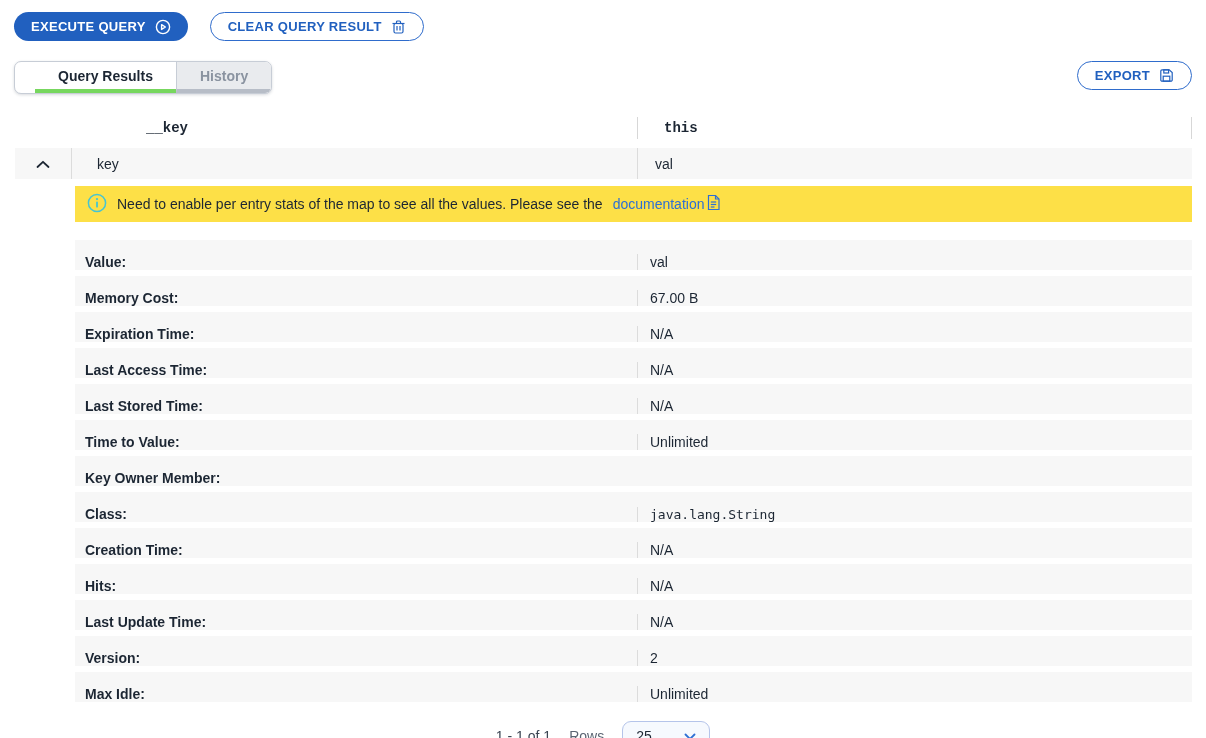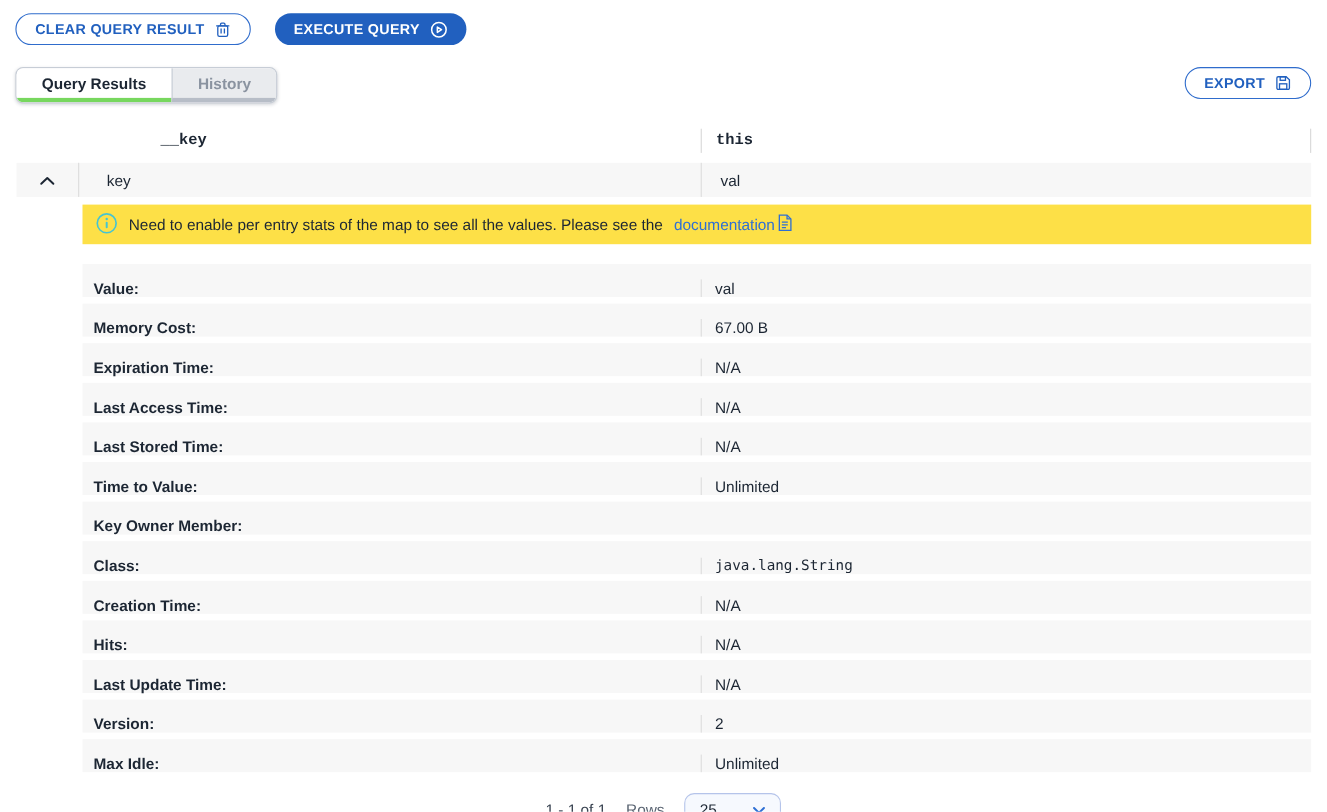--- a/index.html
+++ b/index.html
@@ -19,34 +19,34 @@
     cursor: pointer; font-family: "Liberation Sans", sans-serif; white-space: nowrap;
   }
   .btn-primary { background: #2160bf; color: #ffffff; border: none; padding: 0 17px; }
   .btn-outline { background: #ffffff; color: #2160bf; border: 1.5px solid #2f6ccc; padding: 0 17px; }
   .btn svg { display: block; }
 
   
   .tabsrow { display: flex; justify-content: space-between; align-items: flex-start; padding: 20px 14px 0 14px; }
   .tabs {
     display: inline-flex; border: 1px solid #c7cdd6; border-radius: 7px;
-    overflow: hidden; box-shadow: 0 1px 3px rgba(40,50,70,.18); background:#fff;
+    overflow: hidden; box-shadow: 0 1px 3px rgba(40,50,70,.18); background:#fff;padding-left:20px;
   }
   .tab {
     height: 31px; padding: 0 23px; display: flex; align-items: center;
     font-weight: 700; font-size: 14px; border-bottom: 4px solid transparent; cursor: pointer;
   }
   .tab.active { background: #ffffff; color: #1c2633; border-bottom-color: #77d75e; }
   .tab.inactive { background: #e9ebee; color: #8a93a0; border-bottom-color: #b7bdc7; border-left: 1px solid #c7cdd6; }
 
   
   .thead { display: flex; margin: 17px 14px 0 15px; height: 33px; align-items: center; font-weight: 700; font-size: 14px; font-family: Liberation Mono, monospace; }
   .th-chevron { width: 57px; }
   .th-key { width: 565px; padding-left: 74px; }
-  .th-this { width: 555px; padding-left: 13px; border-left: 1px solid #d7d7d7; border-right: 1px solid #d7d7d7; height: 22px; display: flex; align-items: center; }
+  .th-this { width: 555px; padding-left: 26px; border-left: 1px solid #d7d7d7; border-right: 1px solid #d7d7d7; height: 22px; display: flex; align-items: center; }
 
   .data-row { display: flex; margin: 4px 0 0 15px; width: 1177px; height: 31px; background: #f7f7f7; font-size: 14px; }
   .dr-chevron { width: 57px; border-right: 1px solid #dcdcdc; display: flex; align-items: center; justify-content: center; cursor: pointer; }
   .dr-key { width: 565px; padding-left: 25px; display: flex; align-items: center; }
   .dr-val { flex: 1; border-left: 1px solid #dcdcdc; padding-left: 17px; display: flex; align-items: center; }
 
   
   .banner {
     margin: 7px 14px 0 75px; width: 1117px; height: 36px; background: #fde047;
     display: flex; align-items: center; padding: 0 12px; gap: 10px; font-size: 14px;
@@ -69,38 +69,38 @@
   .pg-select {
     width: 88px; height: 30px; border: 1px solid #b5c4ea; border-radius: 9px;
     background: #f6f9fe; display: flex; align-items: center; justify-content: space-between;
     padding: 0 13px; cursor: pointer; color: #1c2633;
   }
 </style>
 </head>
 <body>
 
 <div class="topbar">
+  <button class="btn btn-primary">
+    <span>EXECUTE QUERY</span>
+    <span>
+      <svg width="16" height="16" viewBox="0 0 16 16" fill="none" stroke="#ffffff" stroke-width="1.4">
+        <circle cx="8" cy="8" r="6.6"></circle>
+        <path d="M6.6 5.6 L10.4 8 L6.6 10.4 Z" stroke-linejoin="round"></path>
+      </svg>
+    </span>
+  </button>
   <button class="btn btn-outline">
     <span>CLEAR QUERY RESULT</span>
     <span>
       <svg width="15" height="16" viewBox="0 0 15 16" fill="none" stroke="#2160bf" stroke-width="1.2">
         <rect x="3" y="4.5" width="9" height="9.5" rx="1.5"></rect>
         <line x1="1.5" y1="4.5" x2="13.5" y2="4.5"></line>
         <path d="M5.5 4.5 V3 a1 1 0 0 1 1-1 h2 a1 1 0 0 1 1 1 v1.5"></path>
         <line x1="6" y1="7" x2="6" y2="11.5"></line>
         <line x1="9" y1="7" x2="9" y2="11.5"></line>
-      </svg>
-    </span>
-  </button>
-  <button class="btn btn-primary">
-    <span>EXECUTE QUERY</span>
-    <span>
-      <svg width="16" height="16" viewBox="0 0 16 16" fill="none" stroke="#ffffff" stroke-width="1.4">
-        <circle cx="8" cy="8" r="6.6"></circle>
-        <path d="M6.6 5.6 L10.4 8 L6.6 10.4 Z" stroke-linejoin="round"></path>
       </svg>
     </span>
   </button>
 </div>
 
 <div class="tabsrow">
   <div class="tabs">
     <div class="tab active">
       <span>Query Results</span>
     </div>

